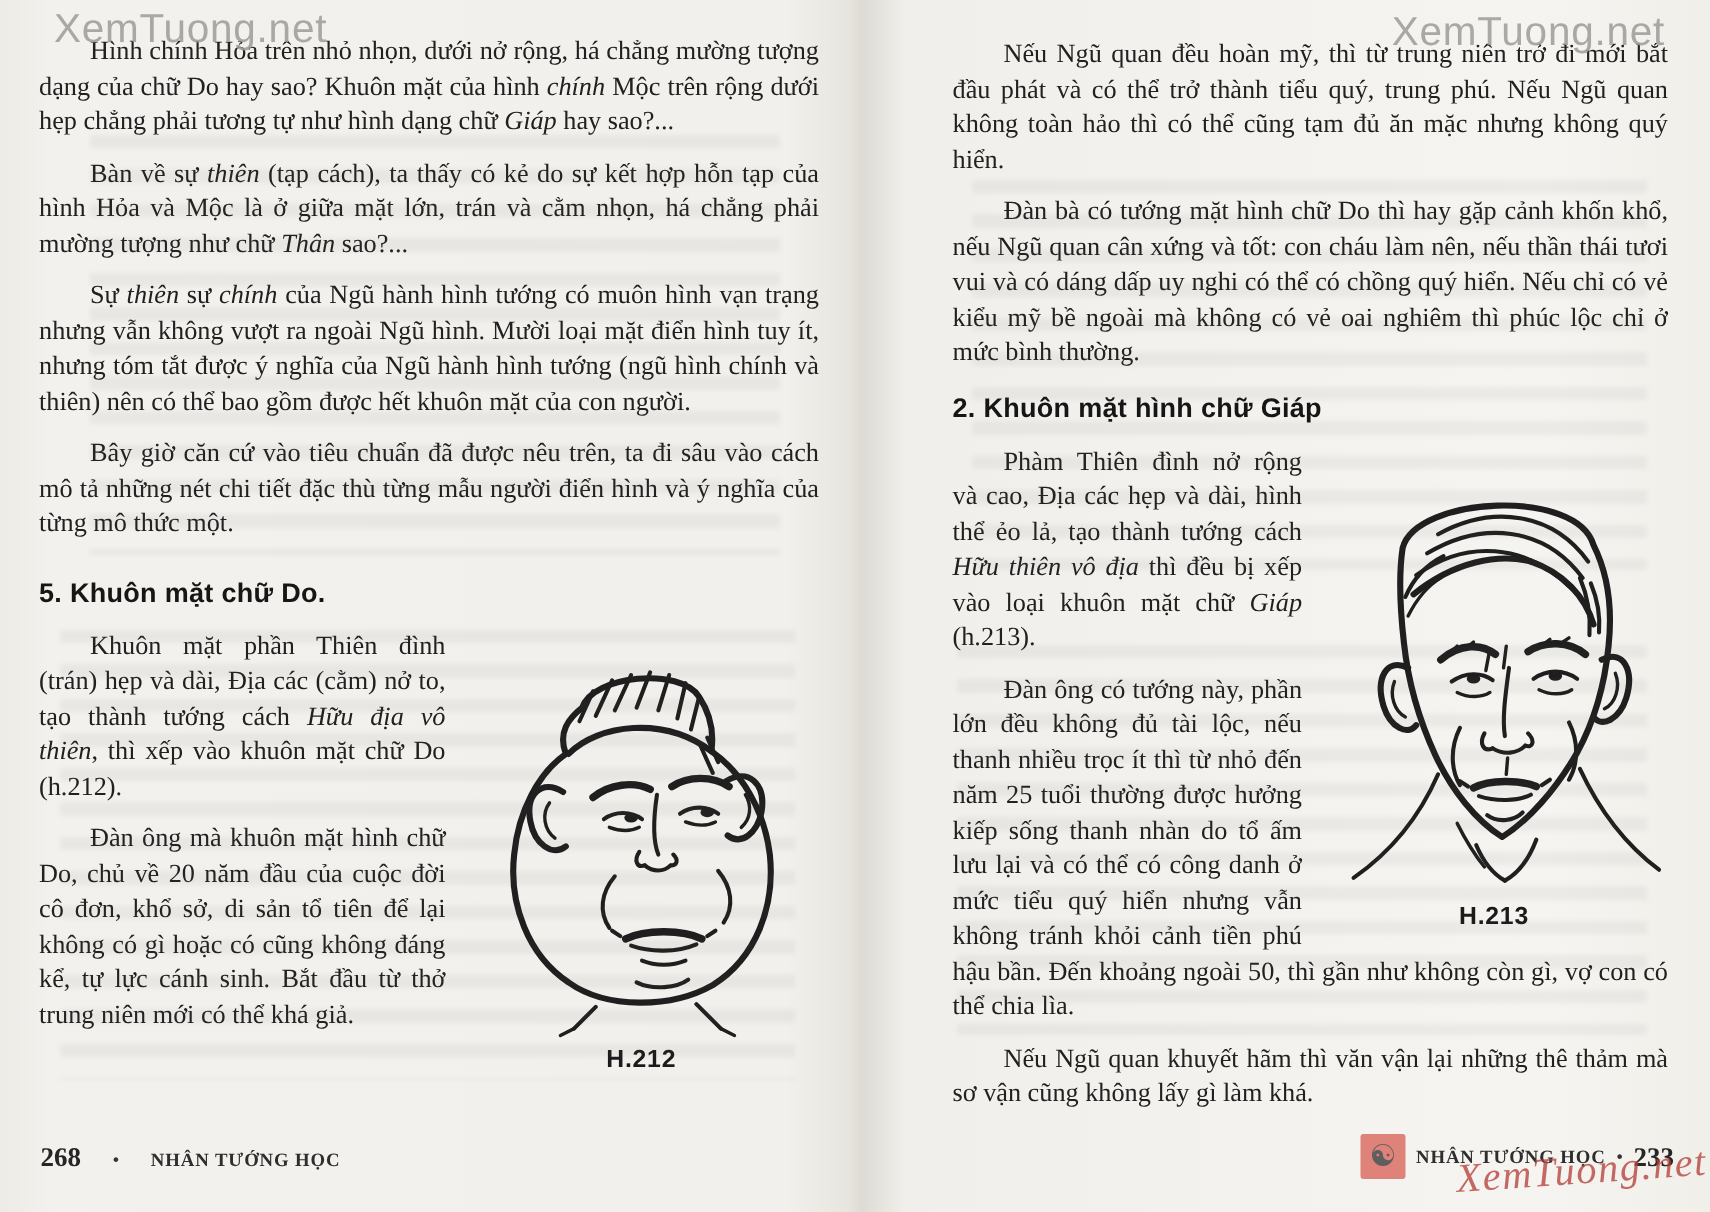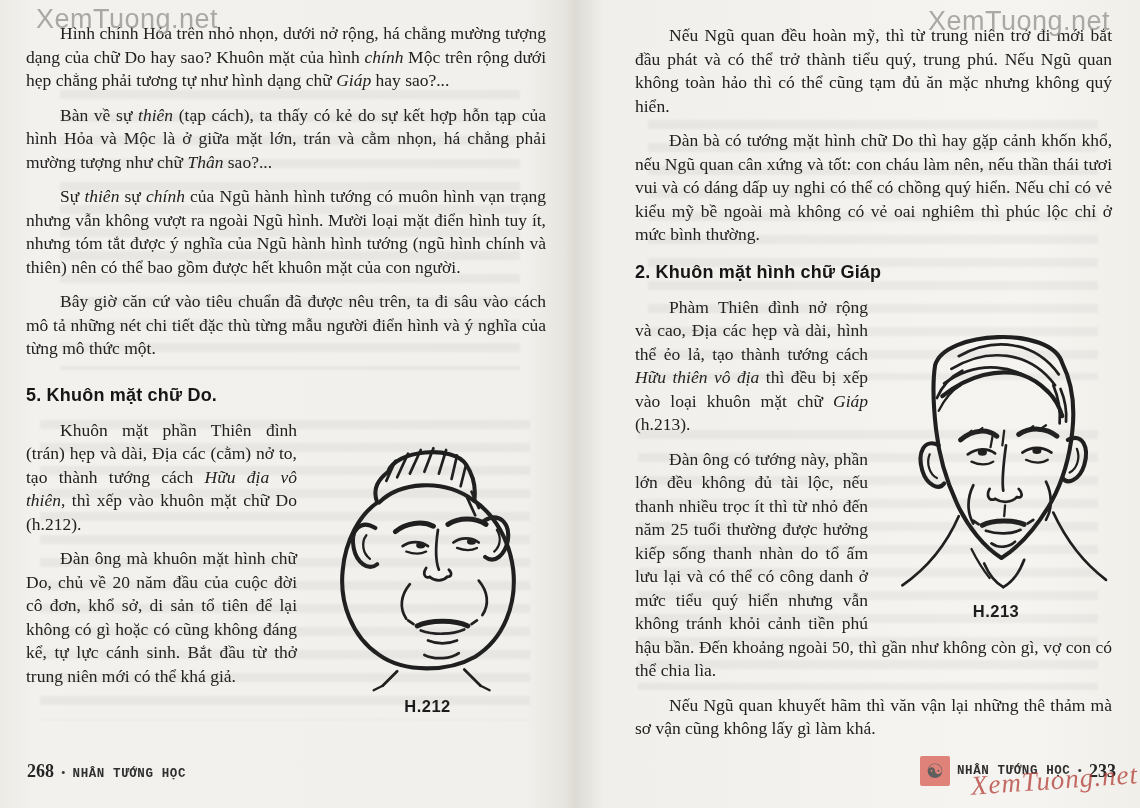--- a/index.html
+++ b/index.html
@@ -59,30 +59,30 @@
 
   .ghost{
     position:absolute;pointer-events:none;
     background:repeating-linear-gradient(180deg,
       rgba(90,88,82,.06) 0 9px, rgba(90,88,82,0) 9px 23px);
     filter:blur(1.3px);
   }
 
   .footer-left{
     position:absolute;left:27px;bottom:26px;
-    display:flex;align-items:baseline;gap:7px;
+    display:flex;align-items:baseline;gap:21px;
   }
   .footer-right{
     position:absolute;right:24px;bottom:22px;
     display:flex;align-items:center;gap:7px;
   }
   .pgnum{font-family:"Liberation Serif",serif;font-weight:bold;font-size:18px;color:#262626;}
   .bullet{font-size:13px;color:#333;}
   .book-title{
-    font-family:Liberation Mono, monospace;font-weight:bold;
+    font-family:Liberation Serif, serif;font-weight:bold;
     font-size:12.5px;letter-spacing:.6px;color:#2e2e2e;
   }
   .footer-logo{
     width:30px;height:30px;border-radius:2px;
     background:#dc6f65;opacity:.85;
     display:flex;align-items:center;justify-content:center;
     font-size:20px;color:#454545;line-height:1;
   }
   .footer-script{
     position:absolute;right:2px;bottom:12px;width:170px;

